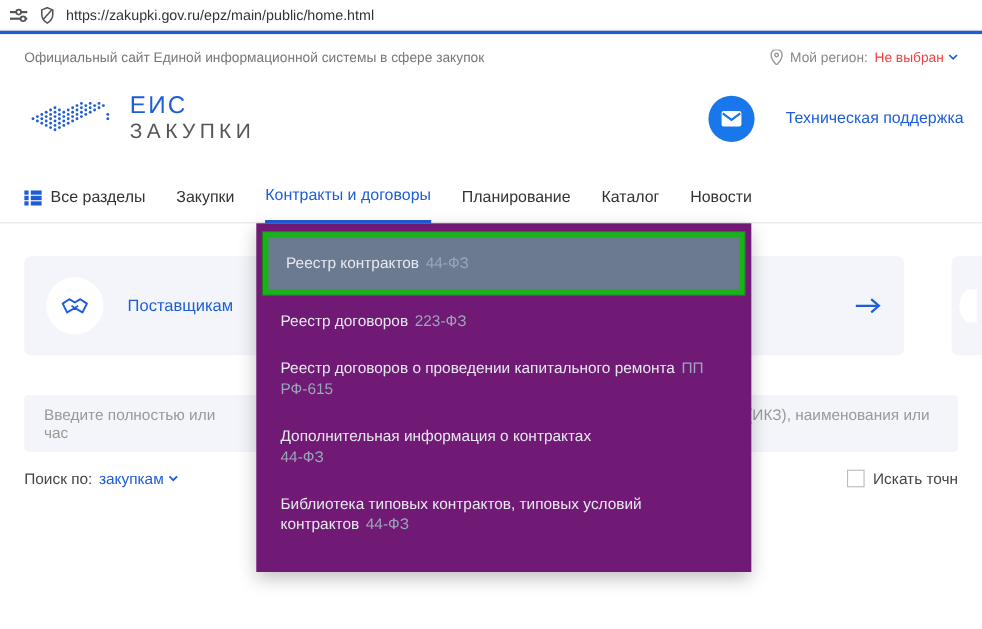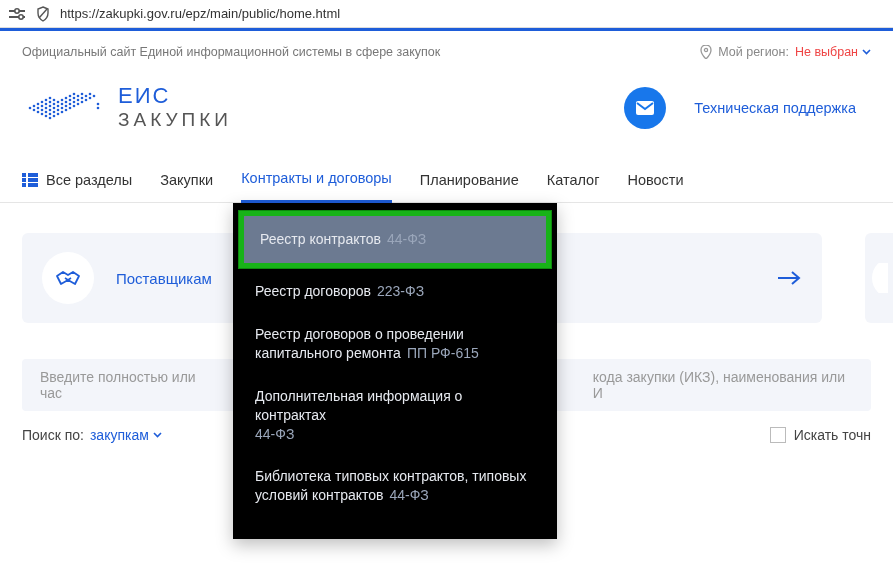--- a/index.html
+++ b/index.html
@@ -5,21 +5,21 @@
   * { box-sizing: border-box; margin: 0; padding: 0; }
   body { font-family: Arial, Helvetica, sans-serif; font-size: 14px; color: #333; width: 893px; height: 572px; overflow: hidden; background: #fff; }
   .url-bar { display: flex; align-items: center; gap: 8px; padding: 4px 8px; border-bottom: 1px solid #ddd; height: 28px; }
   .url-bar .ico { width: 18px; height: 16px; display:inline-flex; align-items:center; justify-content:center; color:#555; }
   .url-text { color: #333; font-size: 13px; }
   .top-strip { height: 3px; background: #1e5dd9; }
   .info-bar { display: flex; justify-content: space-between; align-items: center; padding: 14px 22px 10px 22px; font-size: 12.5px; color: #777; }
   .region { display: flex; align-items: center; gap: 6px; color:#777; }
   .region .label { color:#888; }
   .region .value { color:#ef4444; cursor:pointer; display:flex; align-items:center; gap:4px; }
-  .header { display:flex; justify-content:space-between; align-items:center; padding: 14px 37px 24px 22px; }
+  .header { display:flex; justify-content:space-between; align-items:center; padding: 14px 17px 24px 22px; }
   .logo-block { display:flex; align-items:center; gap:16px; }
   .logo-map { width:80px; height:48px; position:relative; }
   .logo-text { display:flex; flex-direction:column; line-height:1.2; }
   .logo-text .l1 { color:#1e5dd9; font-size:22px; letter-spacing:2px; font-weight:400; }
   .logo-text .l2 { color:#555; font-size:19px; letter-spacing:4px; font-weight:300; }
   .support { display:flex; align-items:center; gap:28px; }
   .support-circle { width:42px; height:42px; border-radius:50%; background:#1877eb; display:flex; align-items:center; justify-content:center; }
   .support-text { color:#1e5dd9; font-size:14.5px; }
   .nav { display:flex; align-items:flex-end; gap:28px; padding: 0 22px; border-bottom:1px solid #e5e5e5; position:relative; }
   .nav .item { padding: 14px 0 14px 0; font-size:14.5px; color:#333; cursor:pointer; display:flex; align-items:center; gap:8px; }
@@ -31,21 +31,21 @@
   .card-title { color:#1e5dd9; font-size:15px; }
   .arrow { color:#1e5dd9; font-size:22px; }
   .card-partial { position:absolute; right:0; top:30px; width:28px; height:90px; background:#f3f5fa; border-radius:6px 0 0 6px; display:flex; align-items:center; justify-content:center; }
   .search-row { margin-top:36px; display:flex; align-items:center; }
   .search-box { flex:1; background:#f3f5fa; border-radius:4px; height:52px; display:flex; align-items:center; padding:0 18px; color:#999; font-size:14px; }
   .below-row { display:flex; justify-content:space-between; align-items:center; margin-top:16px; }
   .search-by { color:#444; font-size:14px; display:flex; align-items:center; gap:6px; }
   .search-by .link { color:#1e5dd9; display:flex; align-items:center; gap:4px; cursor:pointer; }
   .exact { display:flex; align-items:center; gap:8px; color:#444; }
   .checkbox { width:16px; height:16px; border:1px solid #bbb; background:#fff; }
-  .dropdown { position:absolute; left:233px; top:0; width:324px; background:#000000; color:#e6e9ef; padding: 6px 0 22px 0; z-index:10; box-shadow:0 6px 16px rgba(0,0,0,0.25); }
+  .dropdown { position:absolute; left:233px; top:0; width:450px; background:#701a75; color:#e6e9ef; padding: 6px 0 22px 0; z-index:10; box-shadow:0 6px 16px rgba(0,0,0,0.25); }
   .dd-item { padding: 12px 22px; font-size:14px; line-height:1.35; cursor:pointer; }
   .dd-item.hl { background:#6c7a91; border:5px solid #18b318; outline:1px solid #0d8a0d; margin:2px 6px; padding:14px 16px; }
   .dd-tag { color:#9aa6ba; margin-left:6px; }
   svg { display:block; }
 </style>
 </head>
 <body>
 
 <div class="url-bar">
   <span class="ico">

